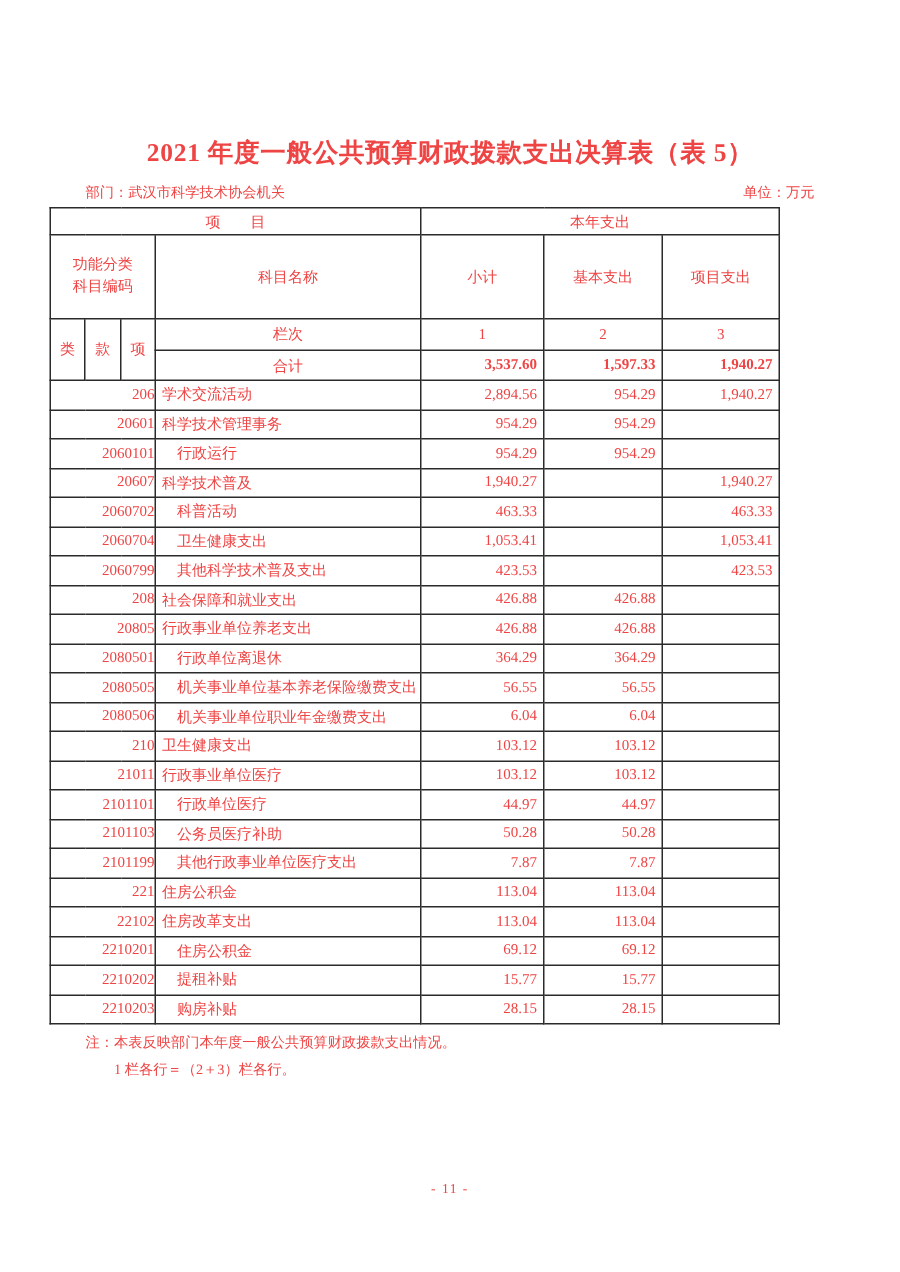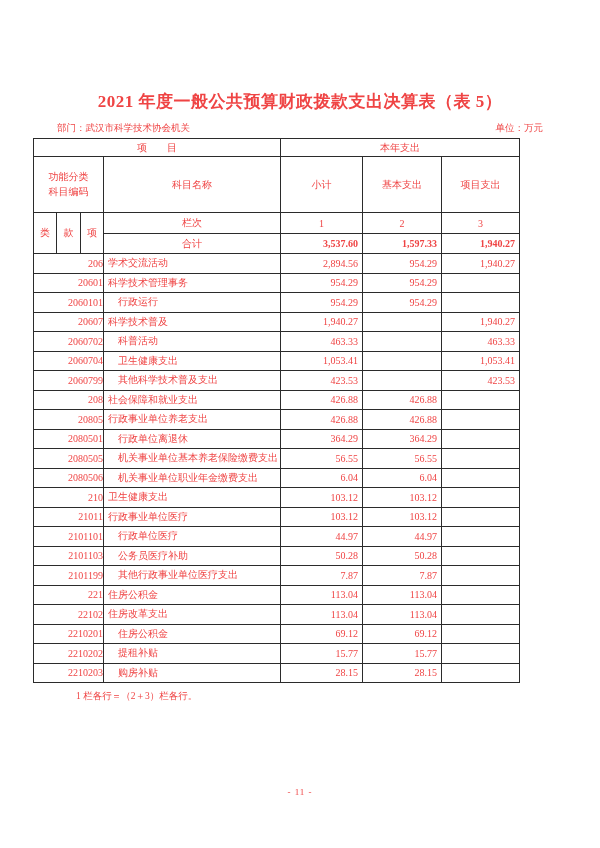--- a/index.html
+++ b/index.html
@@ -279,18 +279,19 @@
           <td class="code" colspan="3">2210203</td>
           <td class="name">购房补贴</td>
           <td class="num">28.15</td>
           <td class="num">28.15</td>
           <td class="num"></td>
         </tr>
       </tbody>
   </table>
 
   <div class="notes">
+    <div class="note-line1">注：本表反映部门本年度一般公共预算财政拨款支出情况。</div>
     <div class="note-line2">1 栏各行＝（2＋3）栏各行。</div>
   </div>
 
   <div class="page-number">- 11 -</div>
 
 </div>
 
 </body></html>

